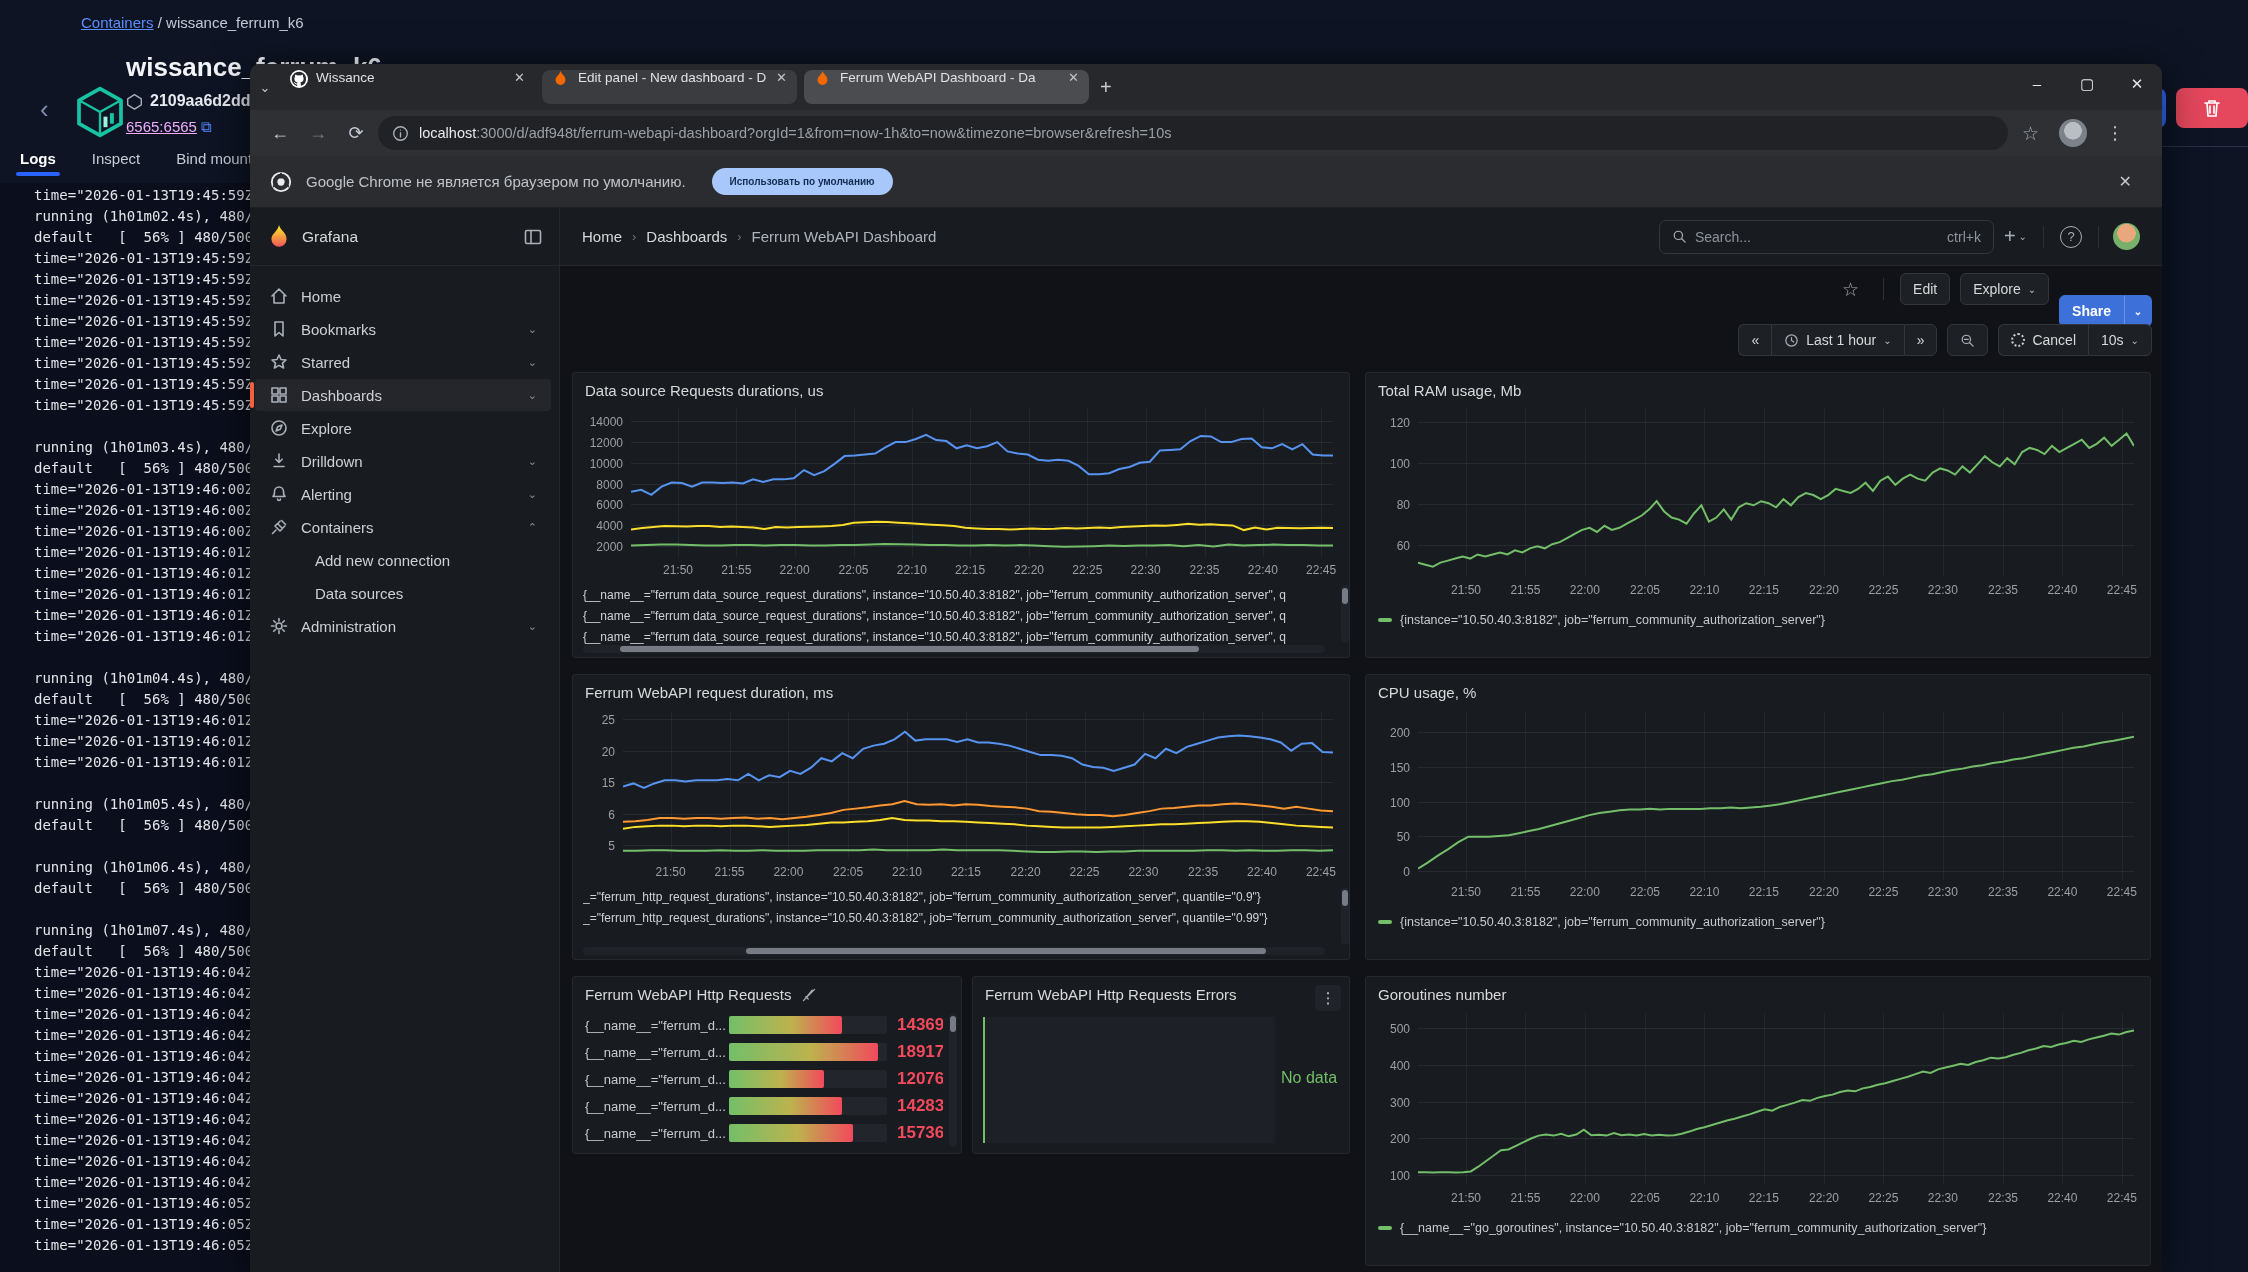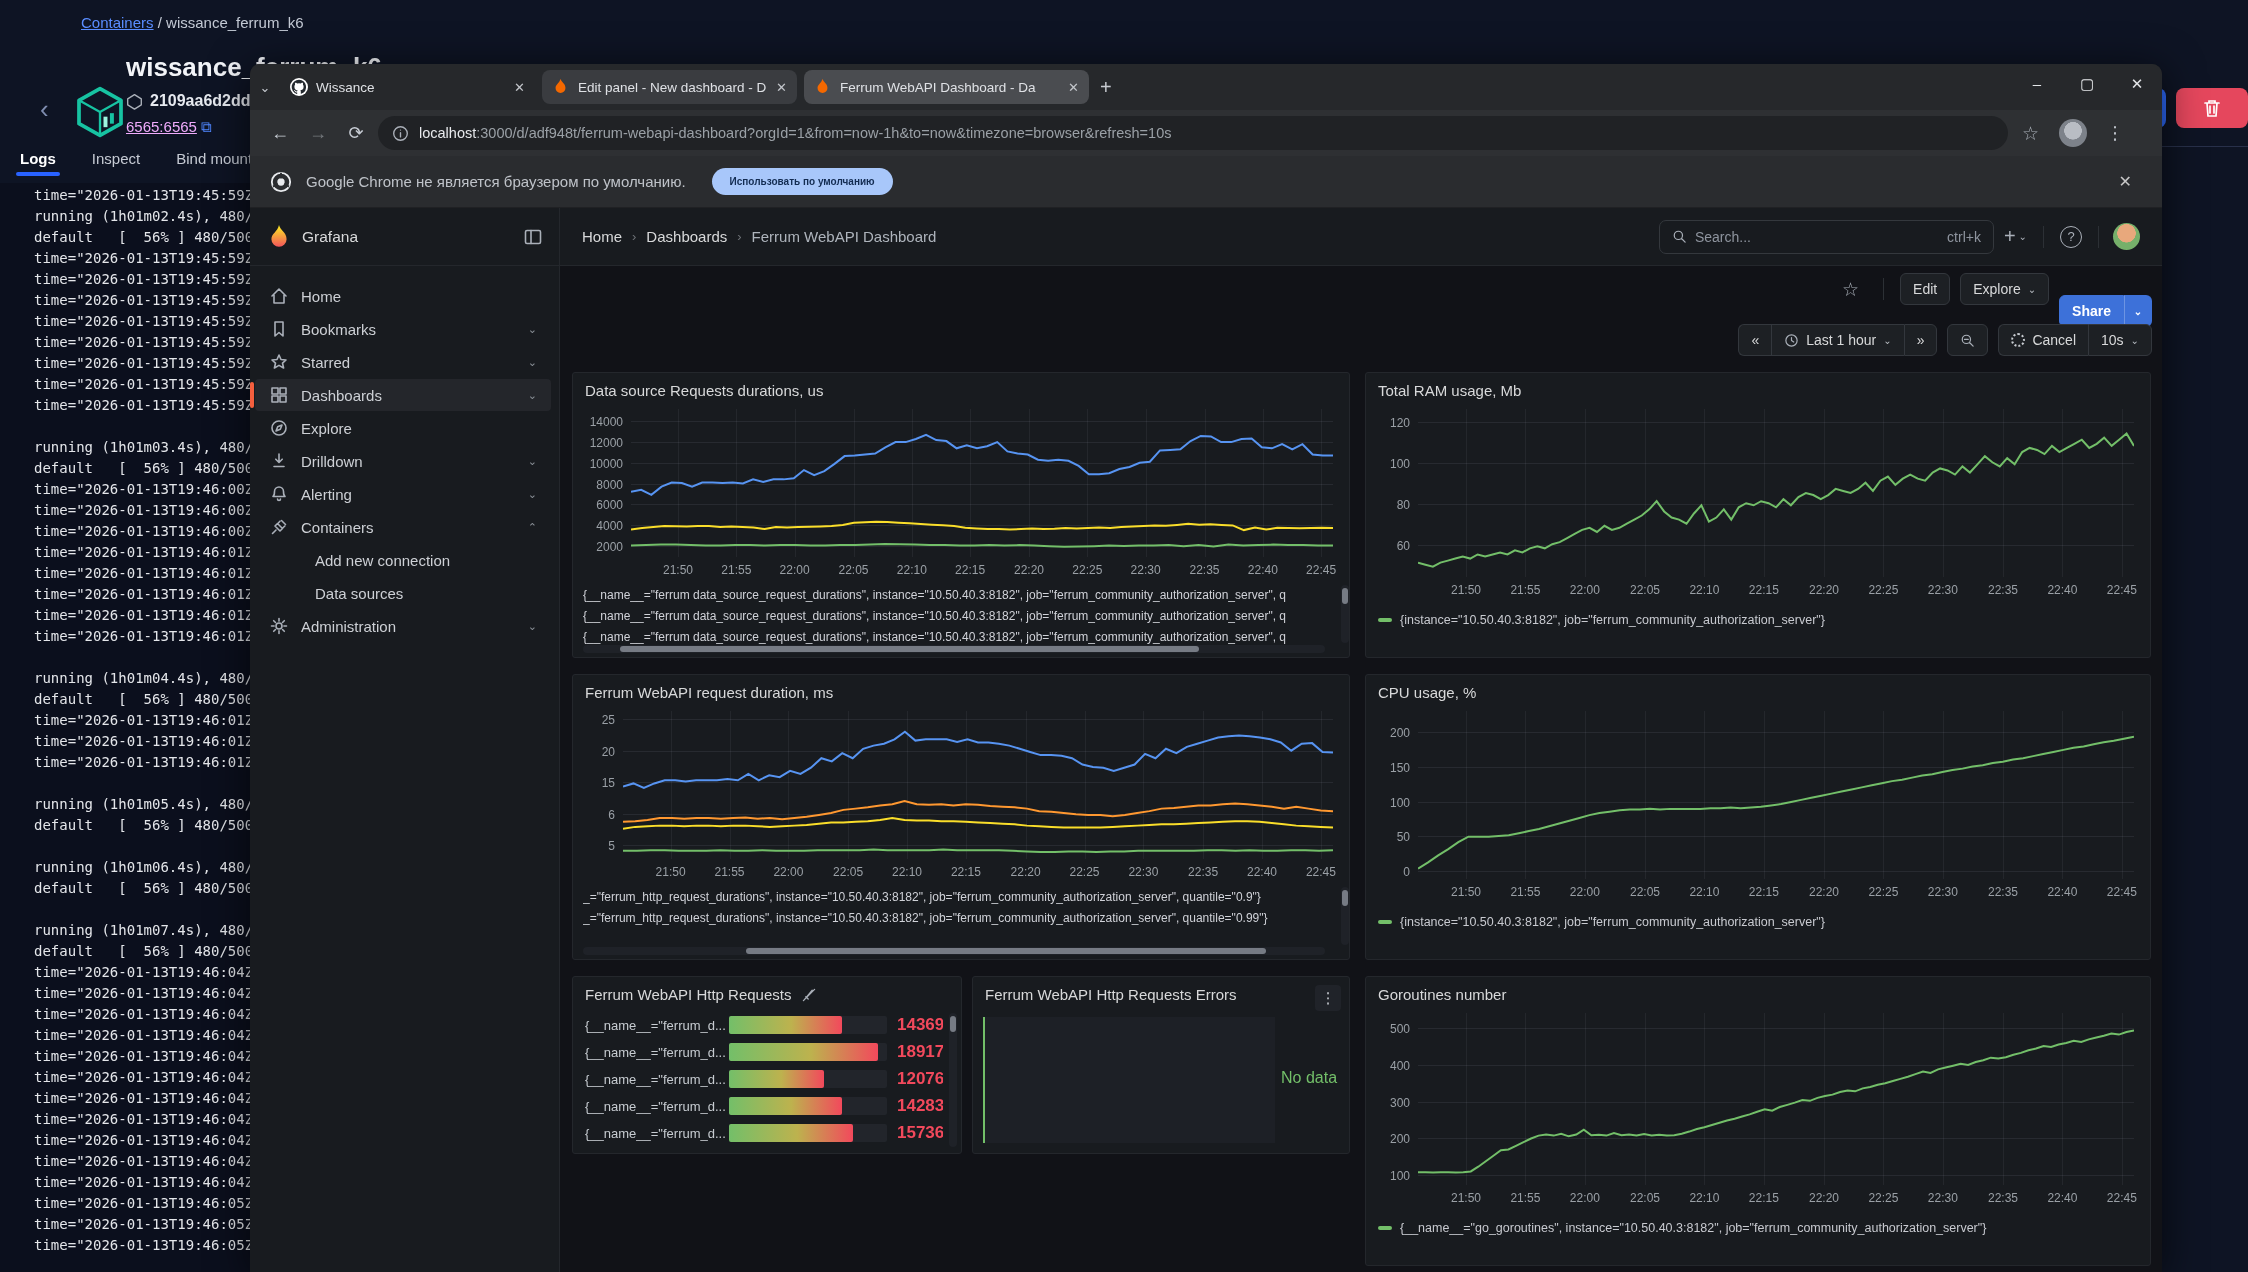--- a/index.html
+++ b/index.html
@@ -27,21 +27,21 @@
   .dk-btn.blue { left:-38px; background:#2e6bff; }
   .dk-btn.red  { left:28px; background:#e5475d; width:72px; }
   .dk-divider { position:absolute; top:146px; left:0; right:0; height:1px; background:#28304a; }
   .ring { width:18px; height:18px; border:2px solid #fff; border-radius:50%; }
   
   .chrome { position:absolute; left:250px; top:64px; width:1912px; bottom:0;
     border-radius:10px 10px 0 0; overflow:hidden; background:#202124;
     box-shadow:0 6px 40px rgba(0,0,0,.65); display:flex; flex-direction:column; }
   .tabstrip { height:46px; background:#26282b; display:flex; align-items:center; position:relative; }
   .tab-search { width:30px; text-align:center; color:#c7cbd1; font-size:13px; }
-  .ctab { height:34px; border-radius:8px; margin-right:7px; display:flex; align-items:center;
+  .ctab { height:34px; border-radius:8px; margin-right:7px; display:flex; 
     padding:0 10px; width:255px; color:#dfe1e5; font-size:13.5px; }
   .ctab:nth-child(2){ background:#3a3c40; }
   .ctab:nth-child(3){ background:#4a4c50; width:285px; }
   .ctab:nth-child(4){ background:#393b3f; width:248px; }
   .ctab .fav { width:18px; height:18px; margin-right:8px; flex:none; }
   .ctab .t { flex:1; overflow:hidden; white-space:nowrap; }
   .ctab .x { color:#c3c6cb; font-size:13px; margin-left:8px; }
   .newtab { color:#c7cbd1; font-size:20px; margin-left:4px; }
   .winctl { position:absolute; right:0; top:0; height:40px; display:flex; color:#e4e6e9; font-size:15px; }
   .winctl span { width:50px; text-align:center; line-height:40px; }

